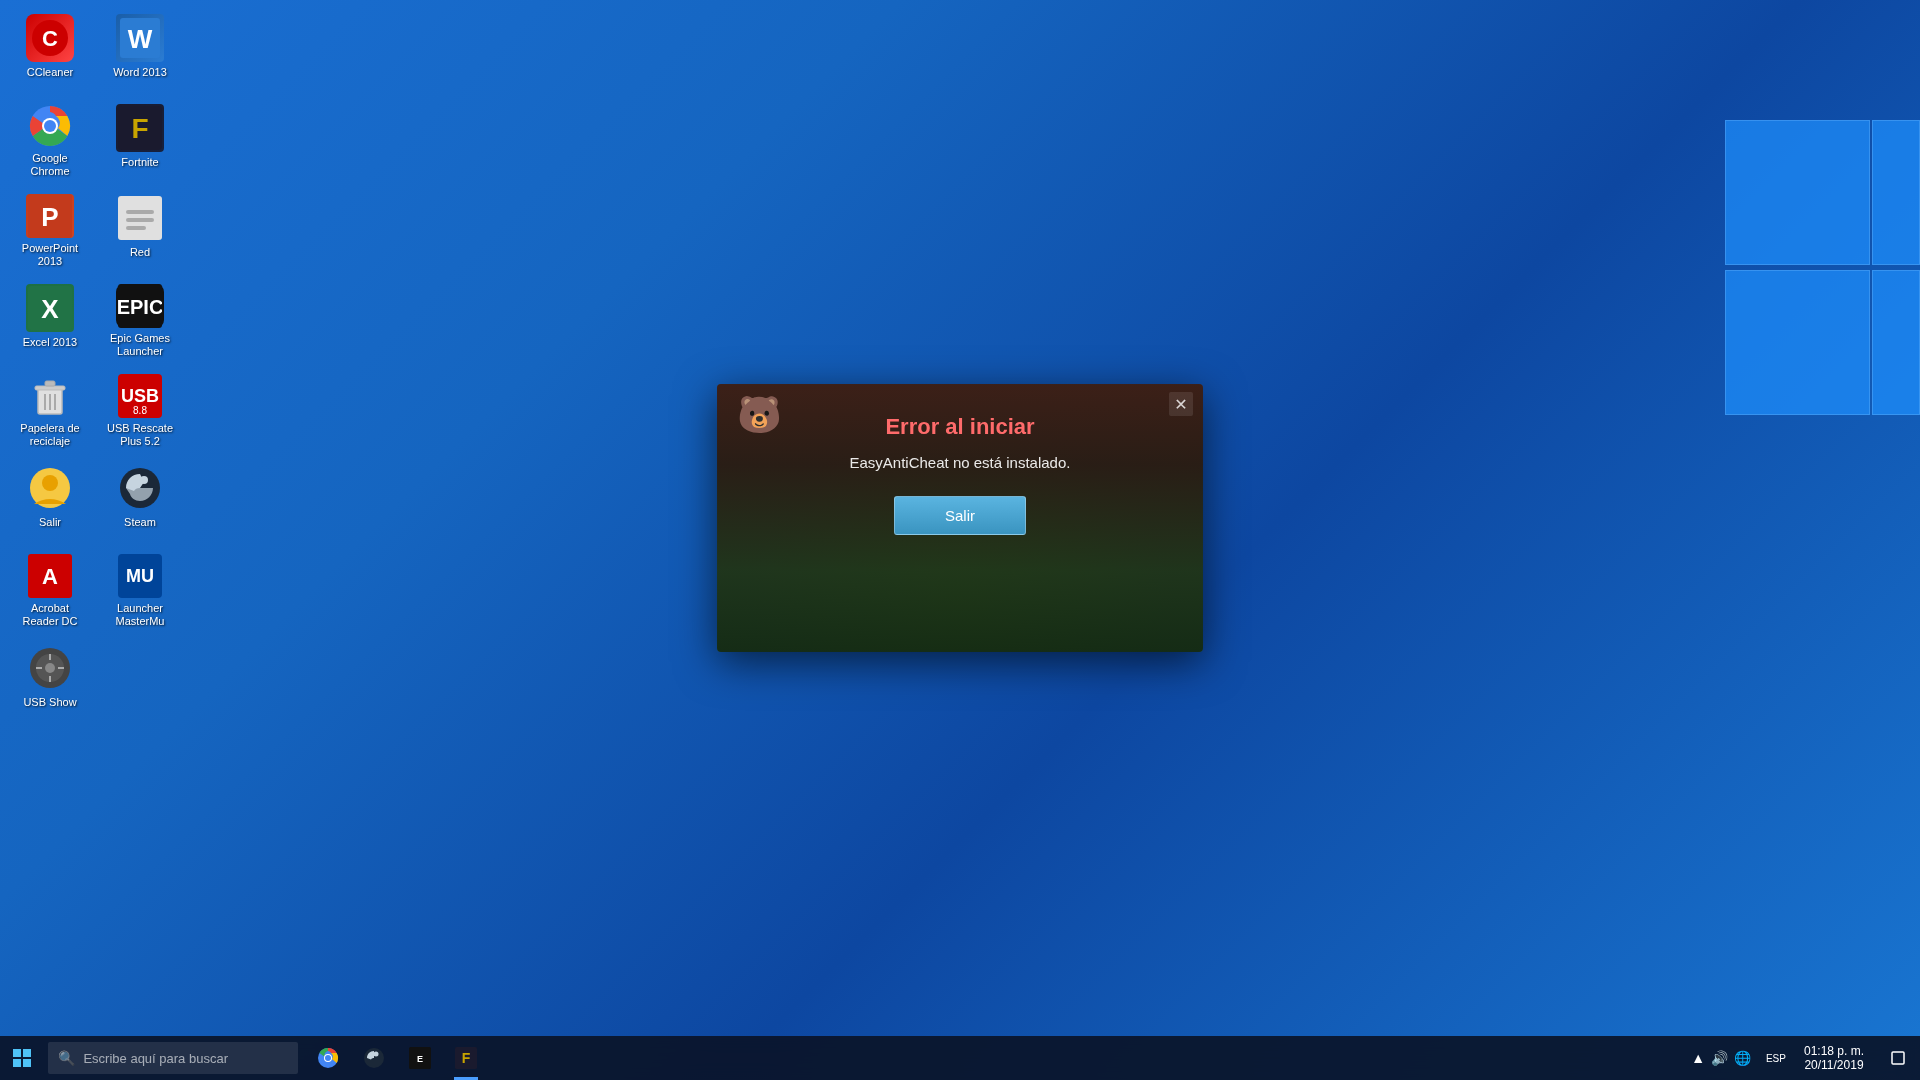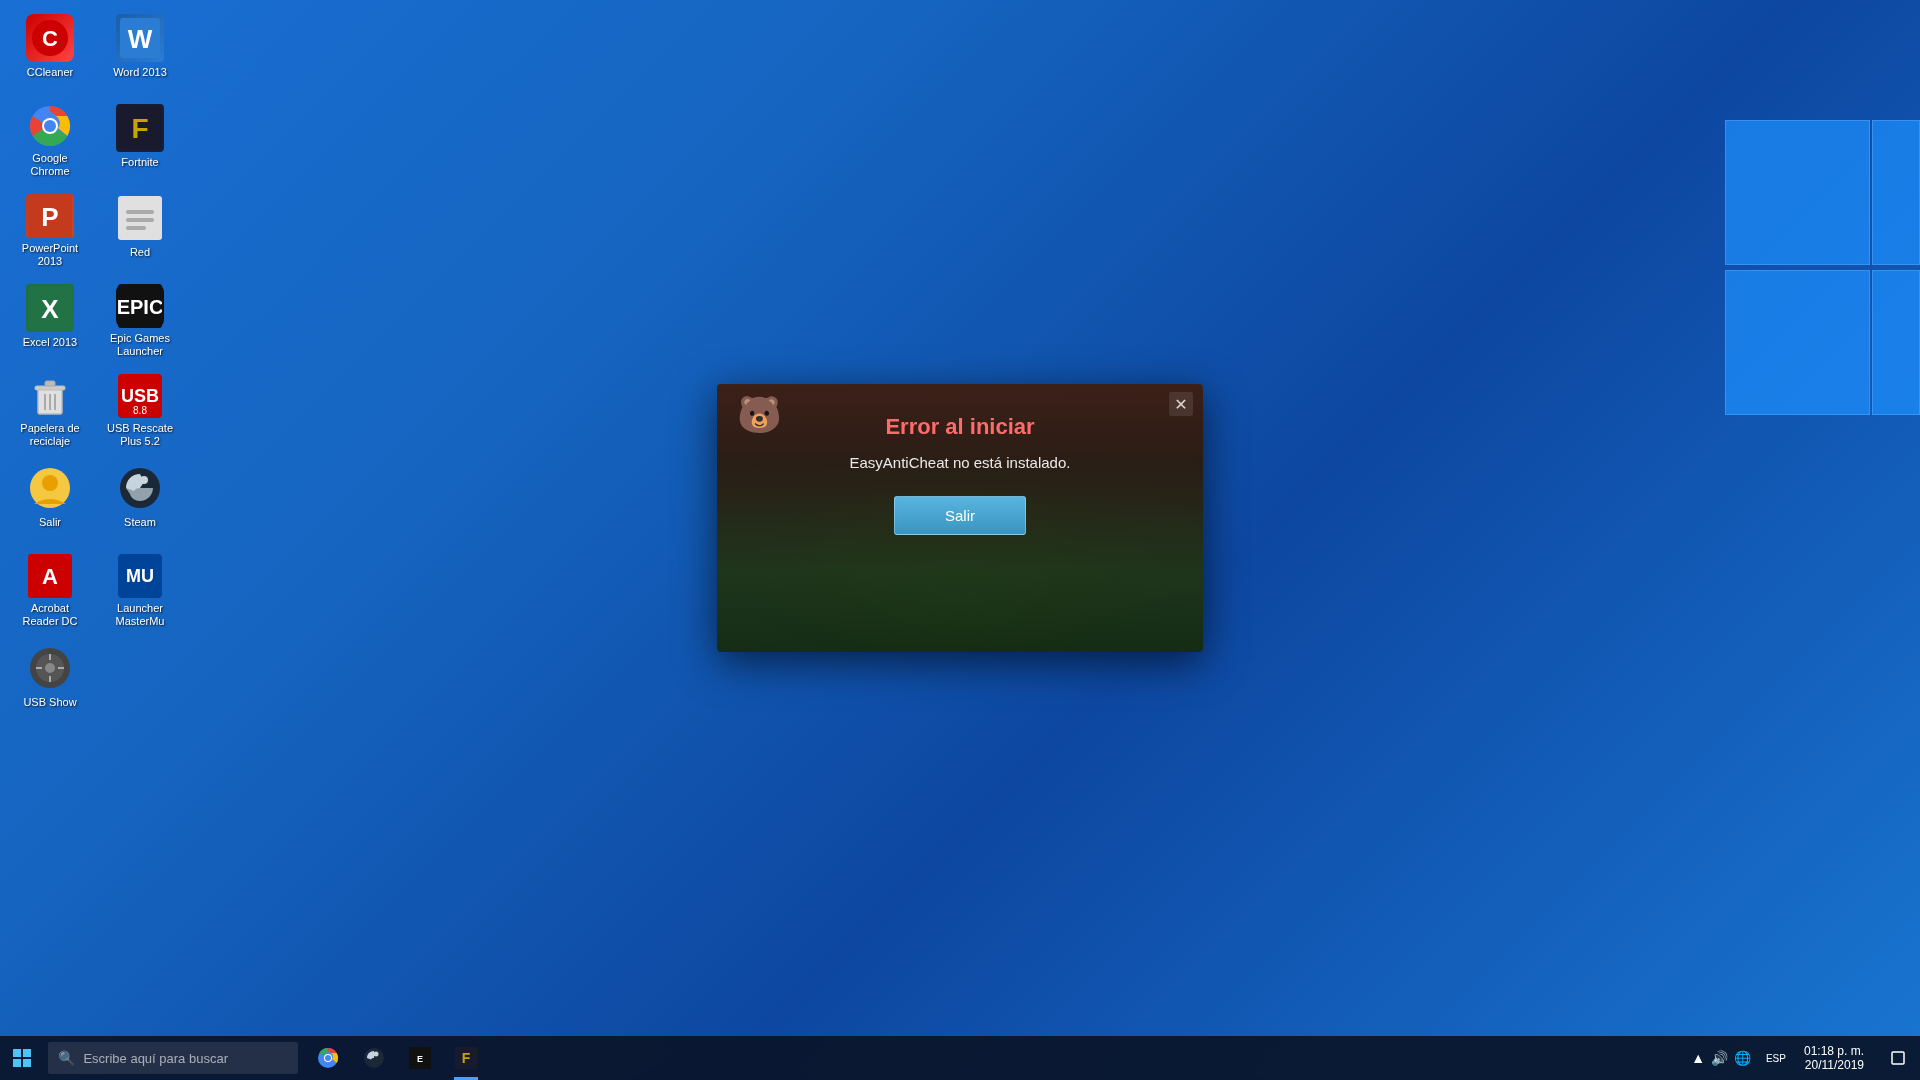--- a/index.html
+++ b/index.html
@@ -195,21 +195,21 @@
     }
     .taskbar-lang {
       color: #ffffff;
       font-size: 10px;
       padding: 0 6px;
       cursor: pointer;
     }
     .taskbar-clock {
       display: flex;
       flex-direction: column;
-      align-items: flex-end;
+      align-items: center;
       justify-content: center;
       padding: 0 12px;
       cursor: pointer;
       height: 44px;
     }
     .clock-time {
       color: white;
       font-size: 12px;
     }
     .clock-date {

